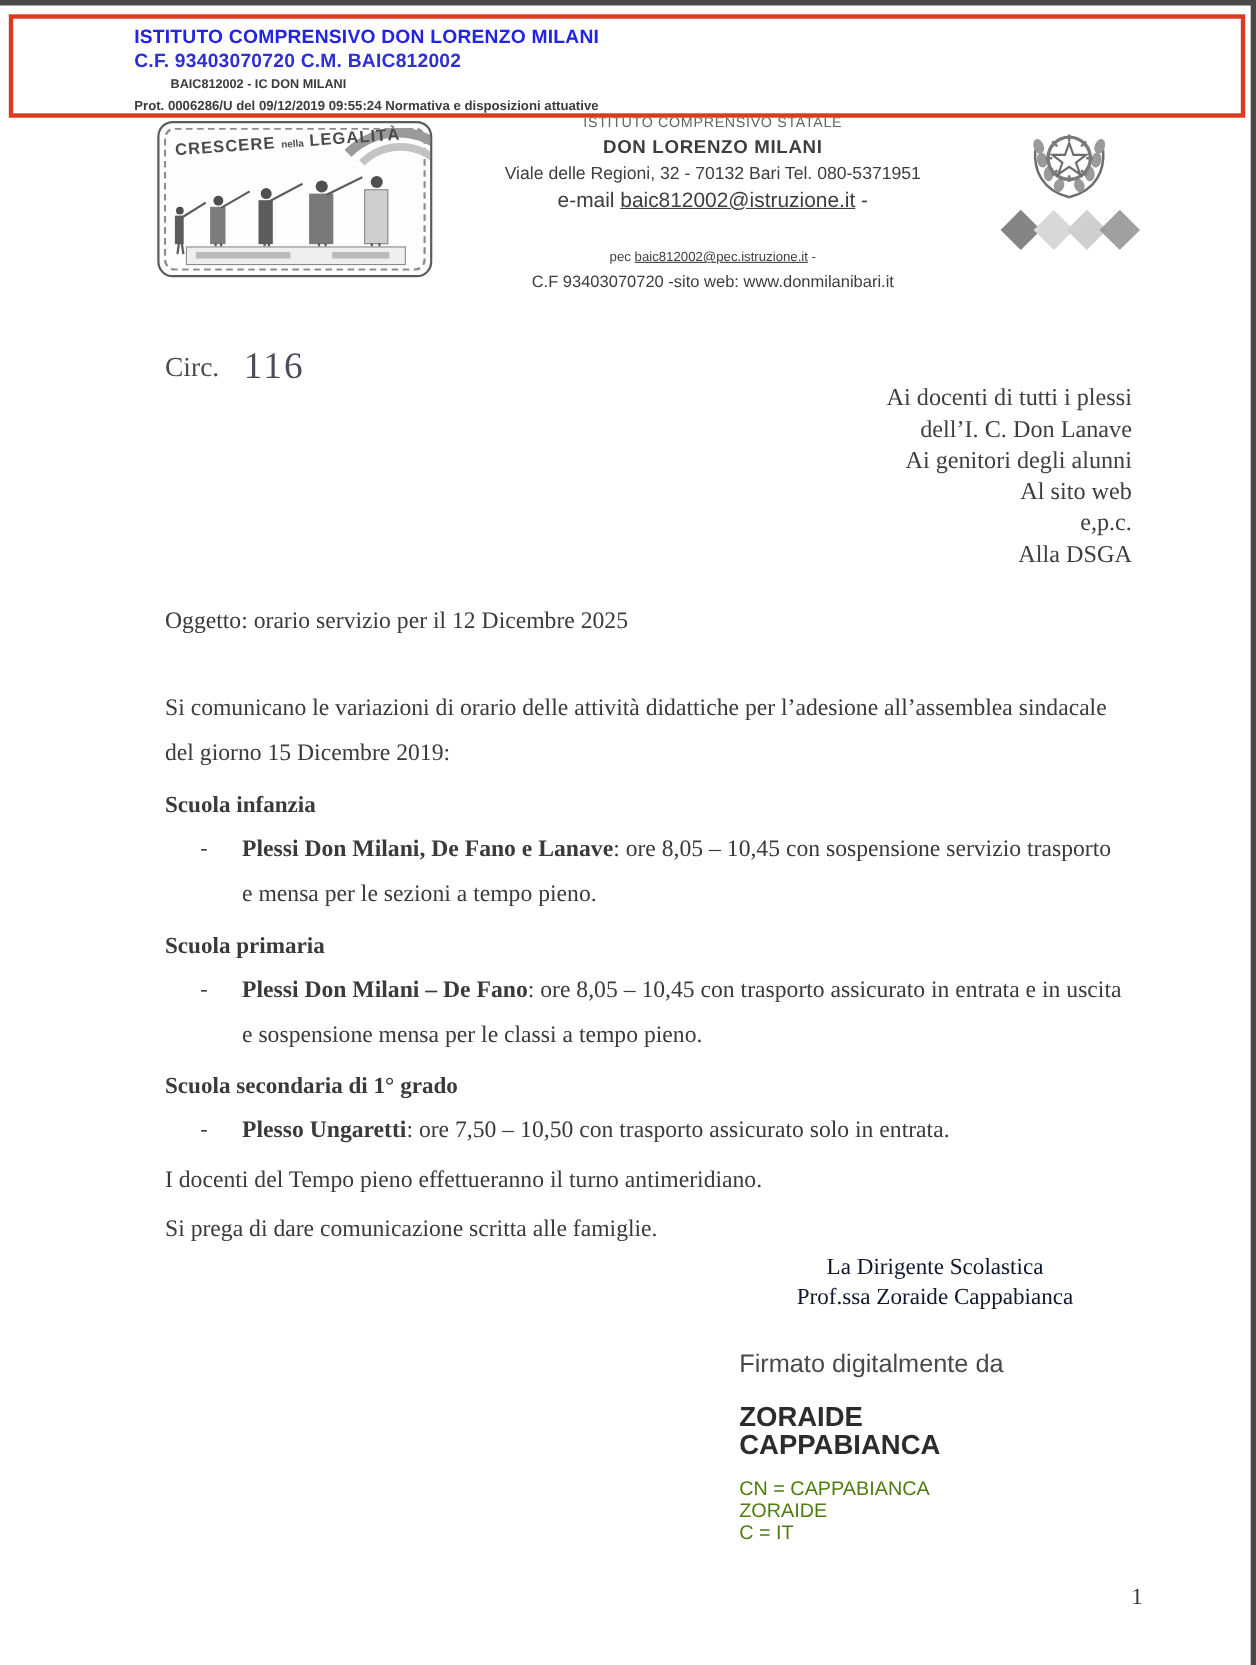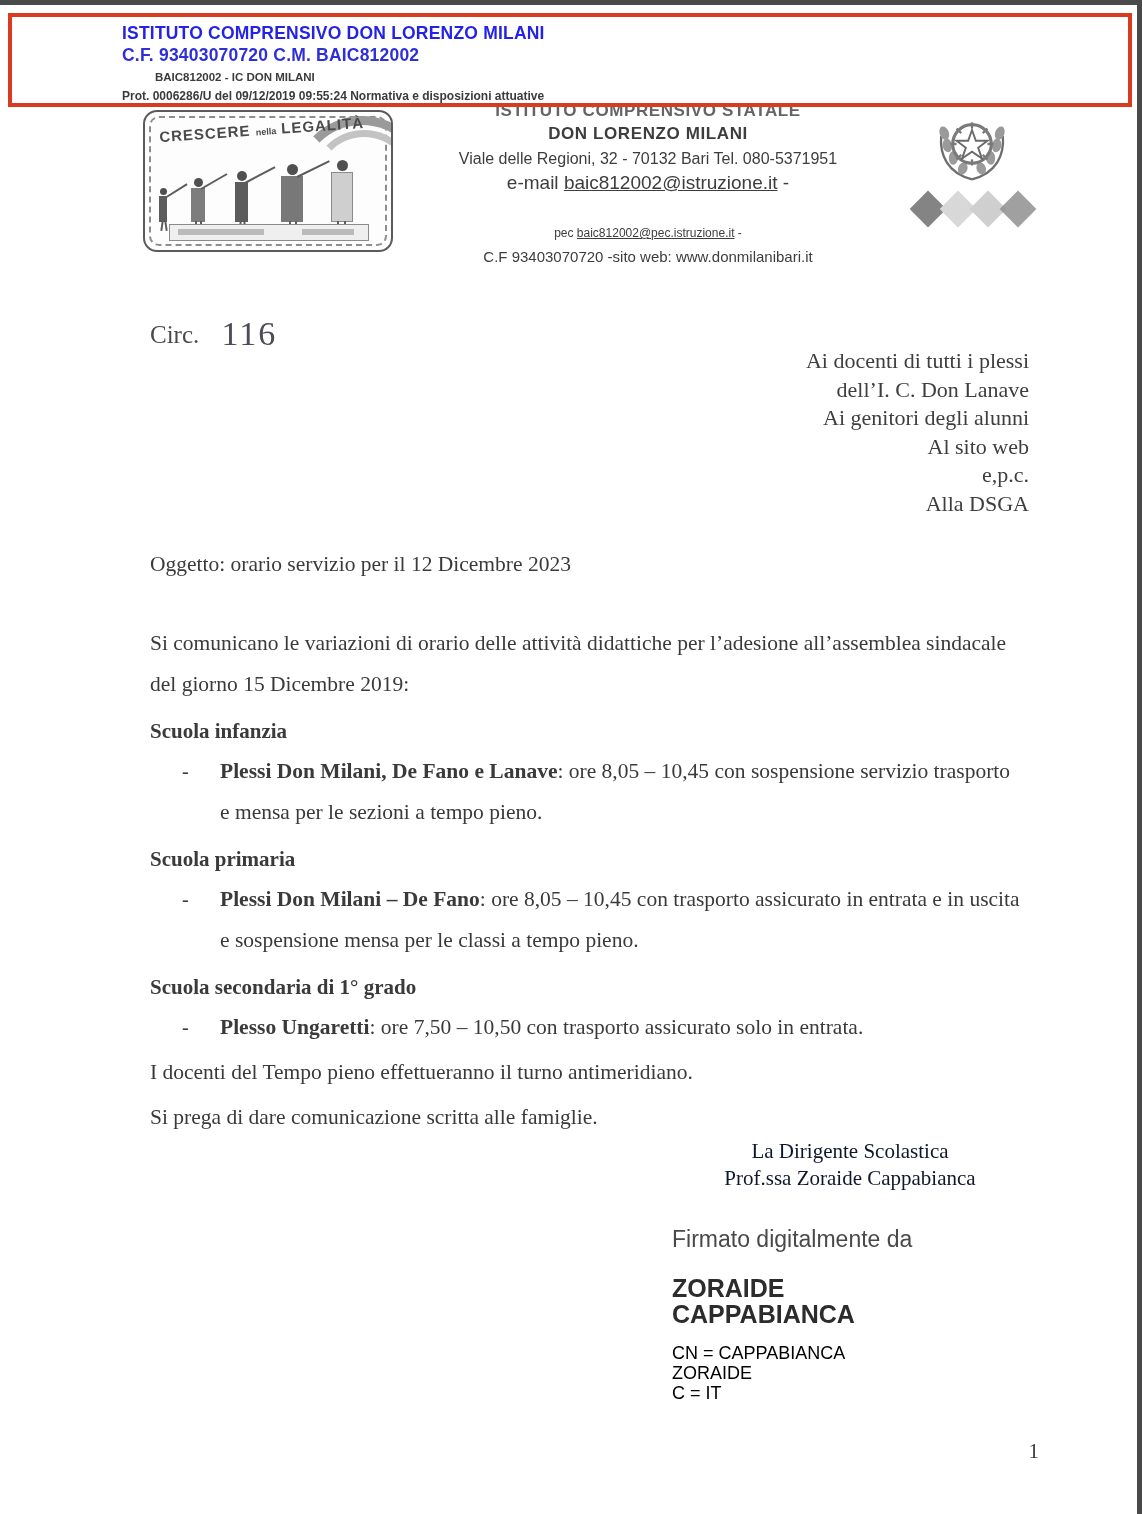--- a/index.html
+++ b/index.html
@@ -174,22 +174,22 @@
   .head-center {
     position: absolute;
     left: 398px;
     top: 0px;
     width: 500px;
     text-align: center;
     font-family: "Liberation Sans", sans-serif;
     color: #3d3d3d;
   }
   .hc-1 {
-    font-weight: bold;
-    font-size: 17px;
+    font-weight: normal;
+    font-size: 13px;
     letter-spacing: 0.6px;
     line-height: 22px;
     color: #4a4a4a;
     opacity: 0.85;
   }
   .hc-2 {
     font-weight: bold;
     font-size: 17px;
     letter-spacing: 0.6px;
     line-height: 24px;
@@ -316,21 +316,21 @@
     font-weight: bold;
     font-size: 25px;
     color: #2c2c2c;
     line-height: 26px;
     margin-top: 22px;
     margin-left: 32px;
   }
   .sign-meta {
     font-family: "Liberation Sans", sans-serif;
     font-size: 18px;
-    color: #000000;
+    color: #4d7c0f;
     line-height: 20px;
     margin-top: 16px;
     margin-left: 32px;
   }
 
   .page-number {
     position: absolute;
     right: 98px;
     bottom: 50px;
     font-size: 21px;
@@ -466,21 +466,21 @@
 
   <div class="addressee">
     <div>Ai docenti di tutti i plessi</div>
     <div>dell’I. C. Don Lanave</div>
     <div>Ai genitori degli alunni</div>
     <div>Al sito web</div>
     <div>e,p.c.</div>
     <div>Alla DSGA</div>
   </div>
 
-  <div class="subject">Oggetto: orario servizio per il 12 Dicembre 2023</div>
+  <div class="subject">Oggetto: orario servizio per il 12 Dicembre 2025</div>
 
   <div class="body-text">
     <p class="para">Si comunicano le variazioni di orario delle attività didattiche per l’adesione all’assemblea sindacale</p>
     <p class="para">del giorno 15 Dicembre 2019:</p>
 
     <div class="sec-head">Scuola infanzia</div>
     <div class="bullet-row">
       <span class="bullet-dash">-</span>
       <span class="bullet-text">
         <b>Plessi Don Milani, De Fano e Lanave</b><span>: ore 8,05 – 10,45 con sospensione servizio trasporto</span>

